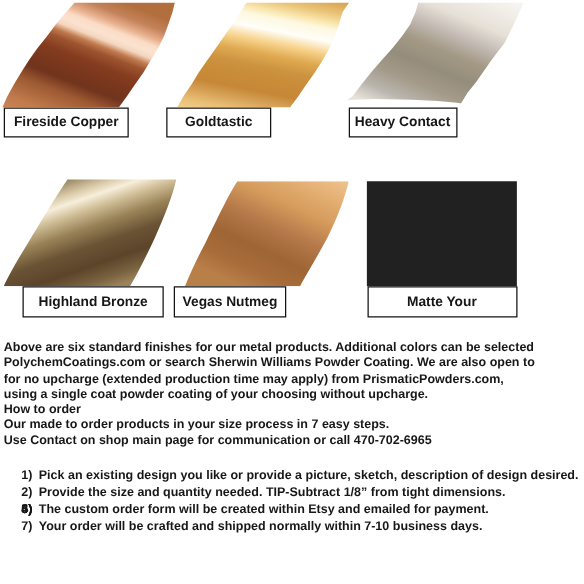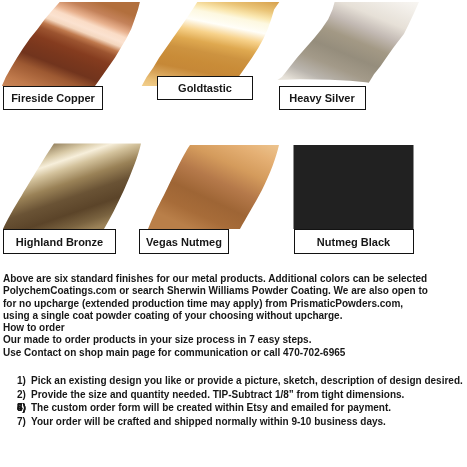--- a/index.html
+++ b/index.html
@@ -136,37 +136,37 @@
     <g clip-path="url(#cpBronze)">
       <rect x="0" y="135" width="160" height="100" fill="url(#gBronze)"></rect>
     </g>
     <g clip-path="url(#cpNutmeg)">
       <rect x="140" y="135" width="160" height="100" fill="url(#gNutmeg)"></rect>
     </g>
     <rect x="293.5" y="145" width="120" height="84" fill="#212121"></rect>
   </svg>
 
   <div class="lbl" style="left: 3px; top: 86px; width: 100px; height: 24px;">Fireside Copper</div>
-    <div class="lbl" style="left: 133px; top: 76px; width: 96px; height: 24px; margin-left: 24px;">Goldtastic</div>
-    <div class="lbl" style="left: 278.5px; top: 86px; width: 87px; height: 24px;">Heavy Silver</div>
-    <div class="lbl" style="left: 3px; top: 229px; width: 113px; height: 25px;">Highland Bronze</div>
+    <div class="lbl" style="left: 133px; top: 86px; width: 84px; height: 24px;">Goldtastic</div>
+    <div class="lbl" style="left: 278.5px; top: 86px; width: 87px; height: 24px;">Heavy Contact</div>
+    <div class="lbl" style="left: 18px; top: 229px; width: 113px; height: 25px;">Highland Bronze</div>
     <div class="lbl" style="left: 139px; top: 229px; width: 90px; height: 25px;">Vegas Nutmeg</div>
-    <div class="lbl" style="left: 293.5px; top: 229px; width: 120px; height: 25px;">Nutmeg Black</div>
+    <div class="lbl" style="left: 293.5px; top: 229px; width: 120px; height: 25px;">Matte Your</div>
     <div class="labels"></div>
   <div class="copy">
       <div class="ln">Above are six standard finishes for our metal products. Additional colors can be selected</div>
       <div class="ln">PolychemCoatings.com or search Sherwin Williams Powder Coating. We are also open to</div>
       <div class="ln">for no upcharge (extended production time may apply) from PrismaticPowders.com,</div>
       <div class="ln">using a single coat powder coating of your choosing without upcharge.</div>
       <div class="ln">How to order</div>
       <div class="ln">Our made to order products in your size process in 7 easy steps.</div>
       <div class="ln">Use Contact on shop main page for communication or call 470-702-6965</div>
     </div>
   <div class="steps">
       <div class="st"><span class="num">1)</span><span>Pick an existing design you like or provide a picture, sketch, description of design desired.</span></div>
       <div class="st"><span class="num">2)</span><span>Provide the size and quantity needed. TIP-Subtract 1/8” from tight dimensions.</span></div>
       <div class="st"><span class="num">3)</span></div>
       <div class="st"><span class="num">4)</span></div>
       <div class="st"><span class="num">5)</span></div>
       <div class="st"><span class="num">6)</span><span>The custom order form will be created within Etsy and emailed for payment.</span></div>
-      <div class="st"><span class="num">7)</span><span>Your order will be crafted and shipped normally within 9-10 business days.</span></div>
+      <div class="st"><span class="num">7)</span><span>Your order will be crafted and shipped normally within 7-10 business days.</span></div>
     </div>
 </div>
 
 </body></html>

